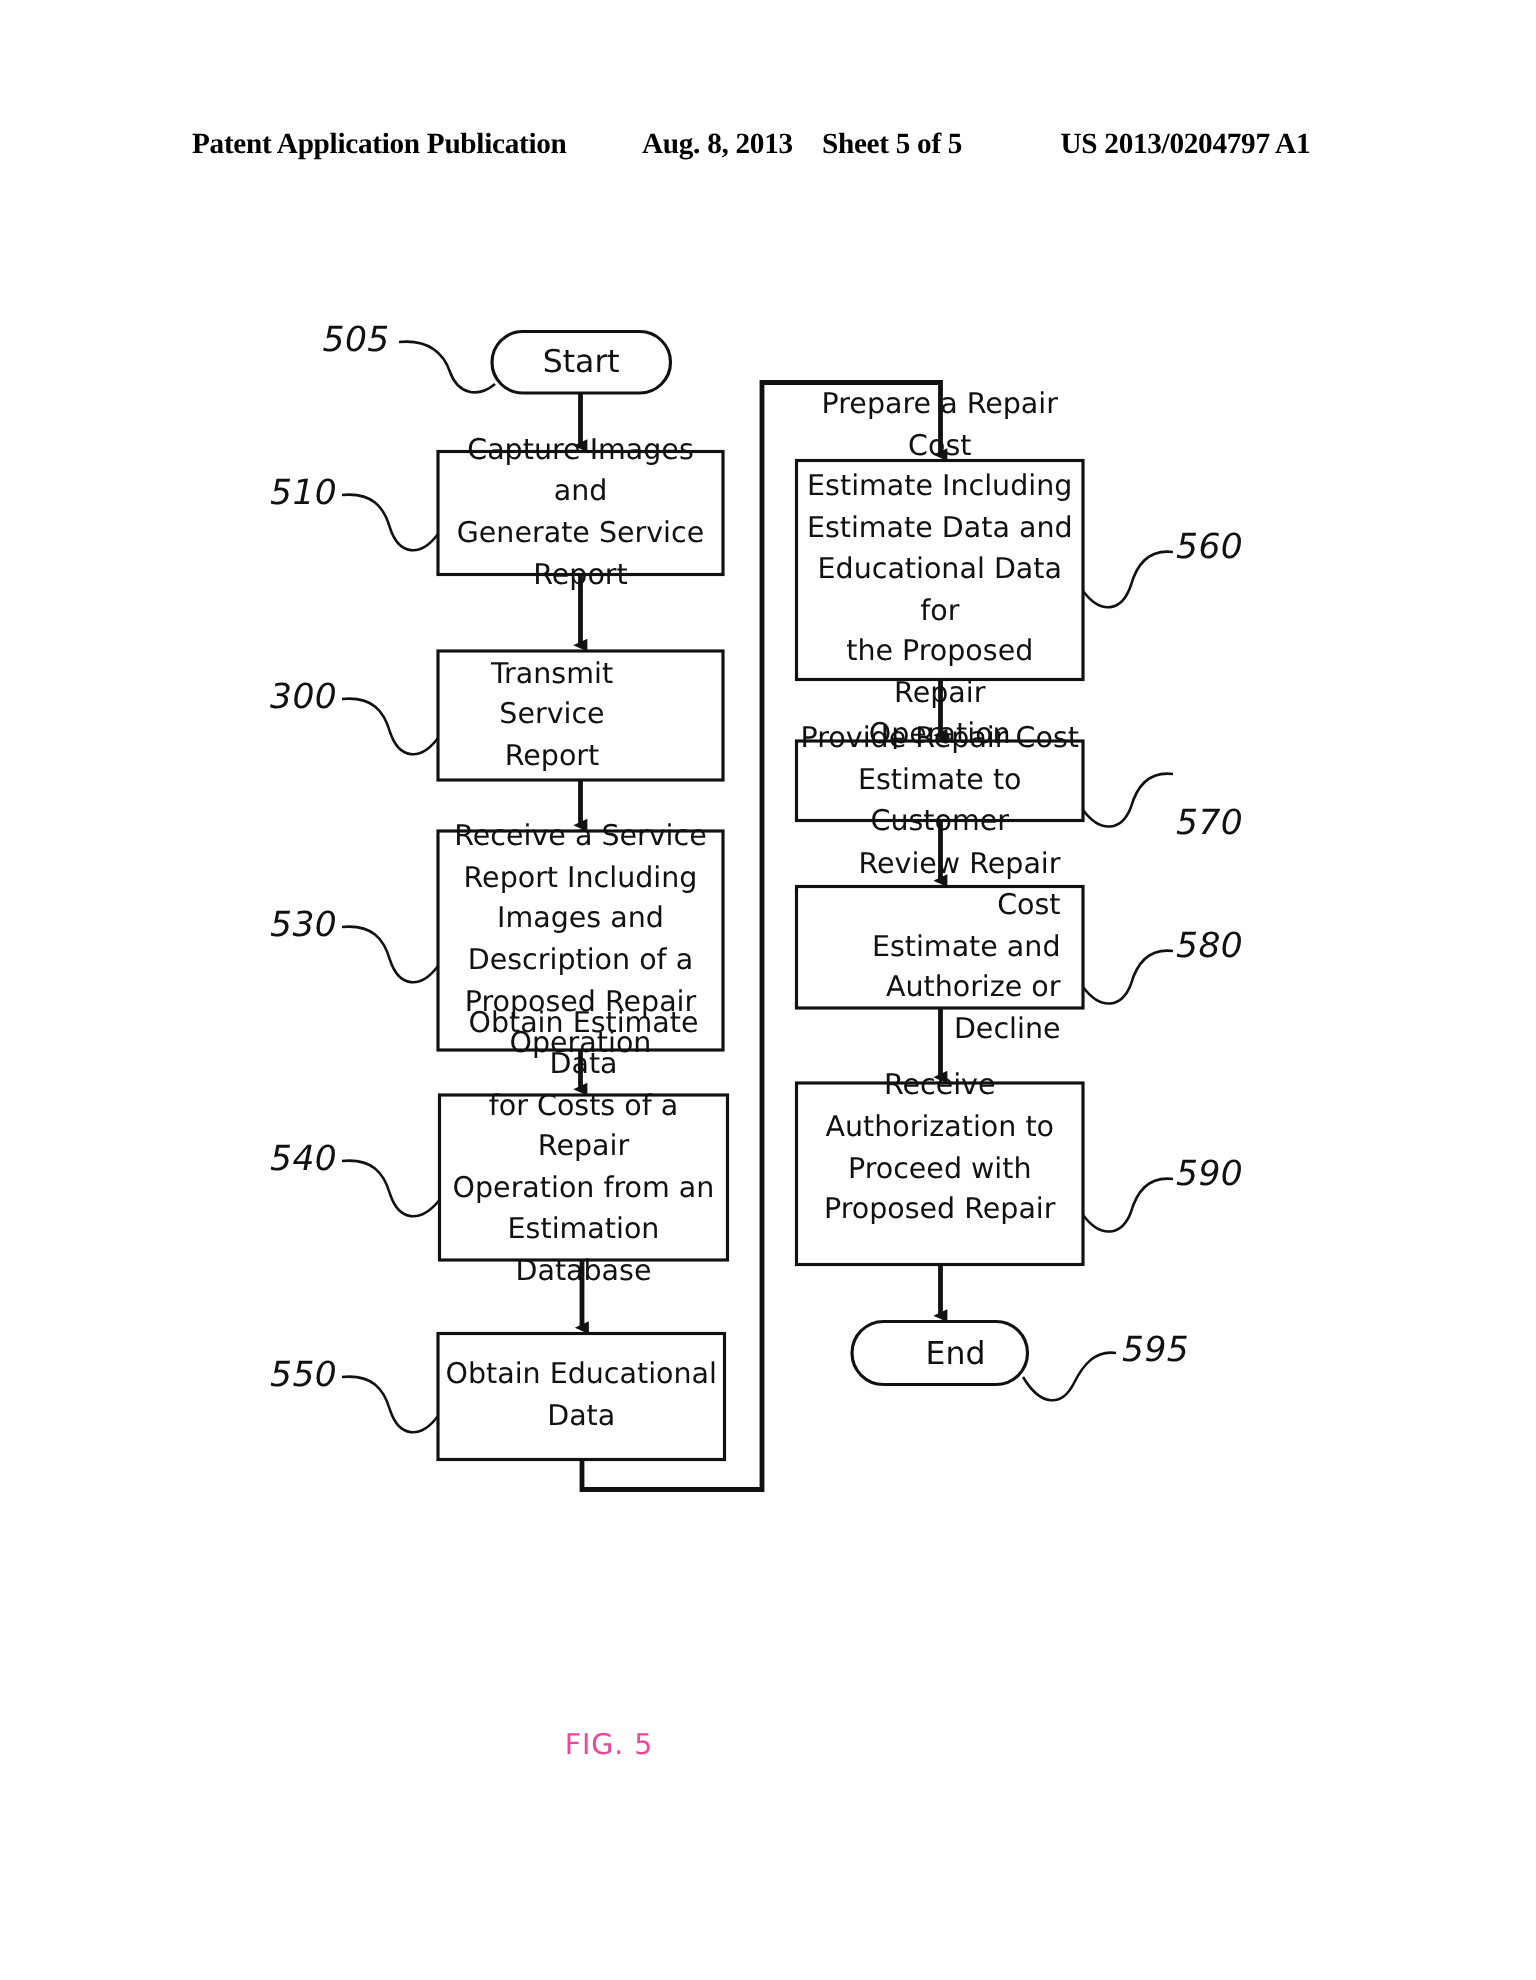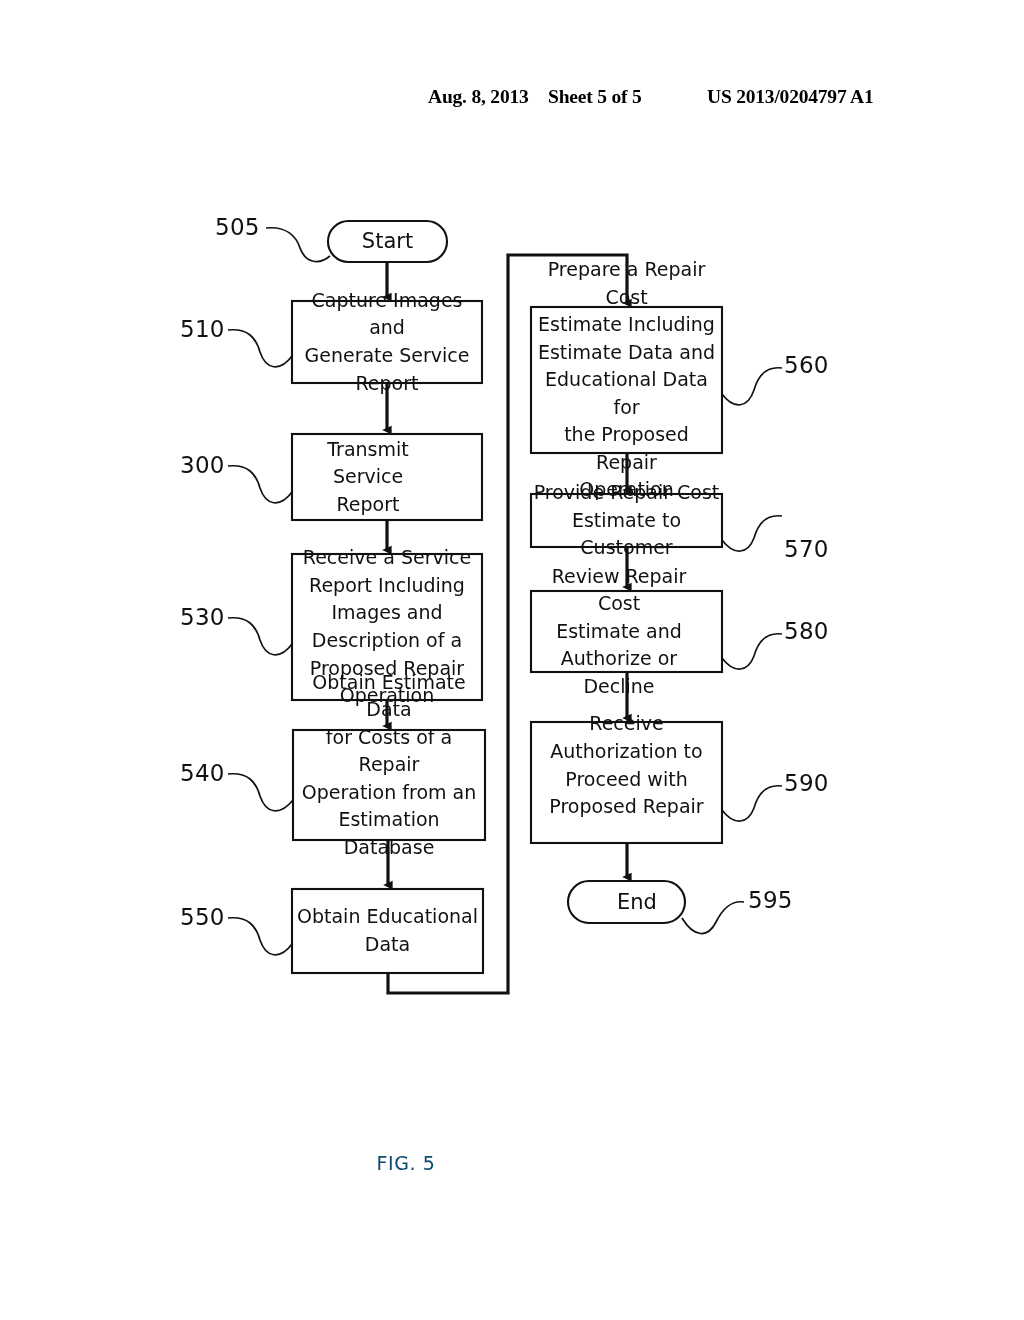--- a/index.html
+++ b/index.html
@@ -63,39 +63,41 @@
   .term-text { font-size: 21px; }
 
   
   .ref-label {
     position: absolute;
     font-family: "DejaVu Sans", sans-serif;
     font-size: 23px;
     letter-spacing: 0.3px;
     color: #111111;
     white-space: nowrap;
+    font-style: italic;
   }
 
   
   .fig-caption {
     position: absolute;
     left: 0;
     top: 1152px;
     width: 812px;
     text-align: center;
     font-family: "DejaVu Sans", sans-serif;
     font-size: 19px;
     letter-spacing: 0.6px;
-    color: #0c4a6e;
+    color: #ec4899;
   }
 </style>
 </head>
 <body>
 
 <div class="page-header">
+  <span class="hdr-pub">Patent Application Publication</span>
   <span class="hdr-date">Aug. 8, 2013</span>
   <span class="hdr-sheet">Sheet 5 of 5</span>
   <span class="hdr-num">US 2013/0204797 A1</span>
 </div>
 
 <div id="figure">
 <svg width="1024" height="1320" viewBox="0 0 1024 1320" xmlns="http://www.w3.org/2000/svg">
   <defs>
     <marker id="arrowFilled" markerWidth="11" markerHeight="11" refX="4.6" refY="5.2" orient="auto" markerUnits="userSpaceOnUse">
       <path d="M0.4,0.6 L9.0,0.6 L4.7,10.0 Z" fill="#111111"></path>
@@ -175,21 +177,21 @@
 <div class="node-text" style="left:531px; top:307px; width:191px; height:146px;">Prepare a Repair Cost
 Estimate Including
 Estimate Data and
 Educational Data for
 the Proposed Repair
 Operation</div>
 
 <div class="node-text" style="left:531px; top:494px; width:191px; height:53px;">Provide Repair Cost
 Estimate to Customer</div>
 
-<div class="node-text" style="left:531px; top:591px; width:176px; height:81px;">Review Repair Cost
+<div class="node-text" style="left:531px; top:591px; width:176px; height:81px;text-align:right;">Review Repair Cost
 Estimate and
 Authorize or Decline</div>
 
 <div class="node-text" style="left:531px; top:722px; width:191px; height:87px;">Receive
 Authorization to
 Proceed with
 Proposed Repair</div>
 
 <div class="node-text term-text" style="left:568px; top:881px; width:138px; height:42px;">End</div>
 

